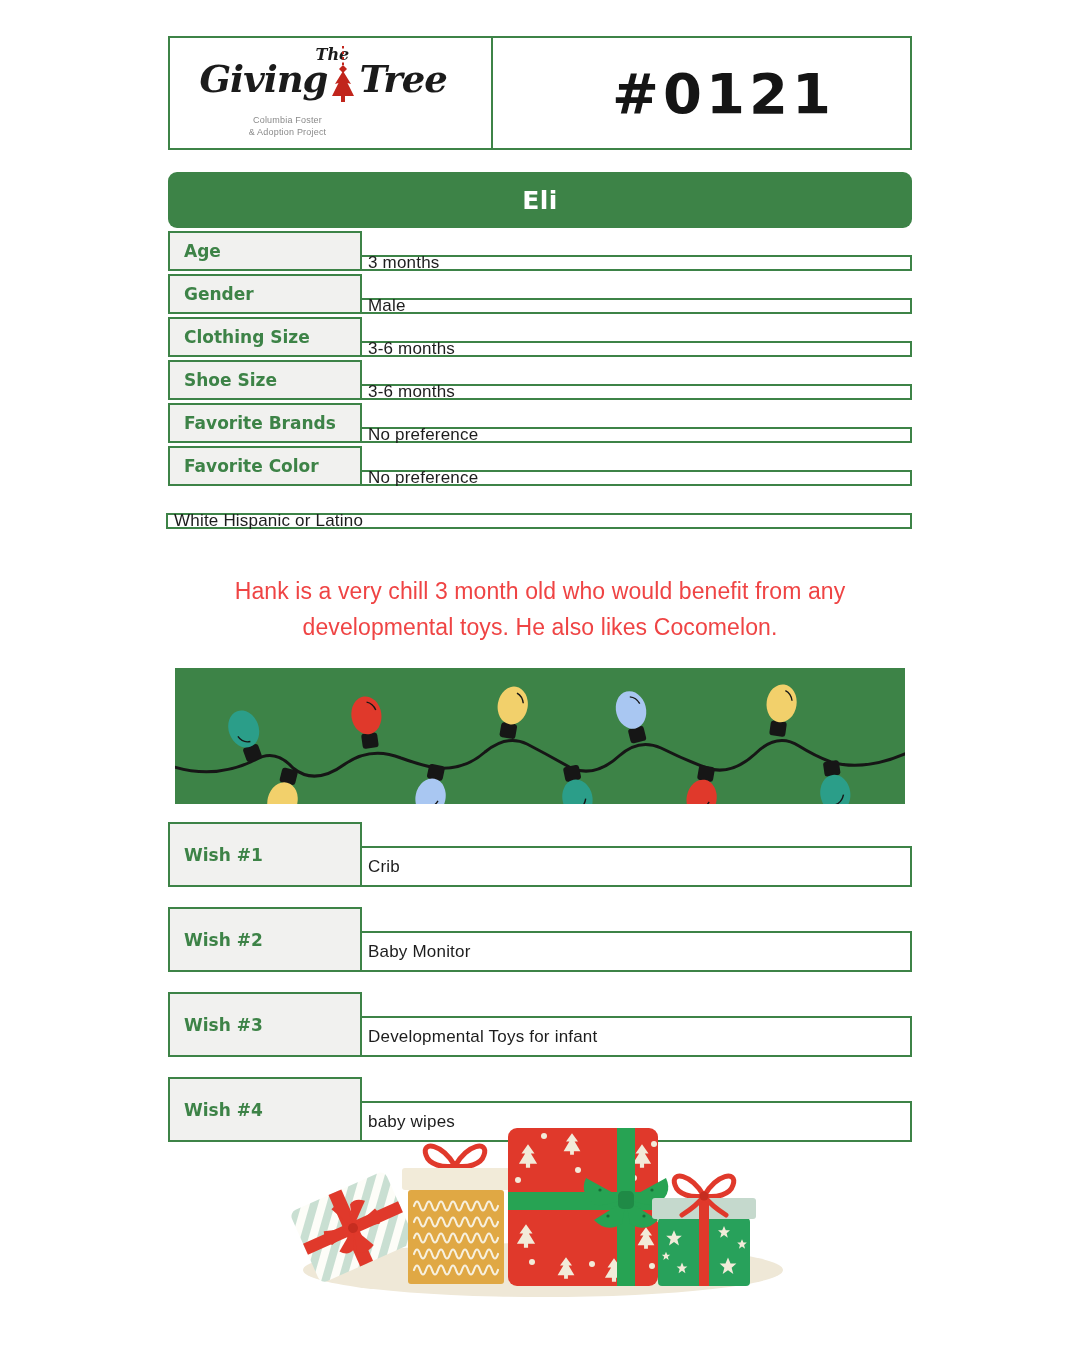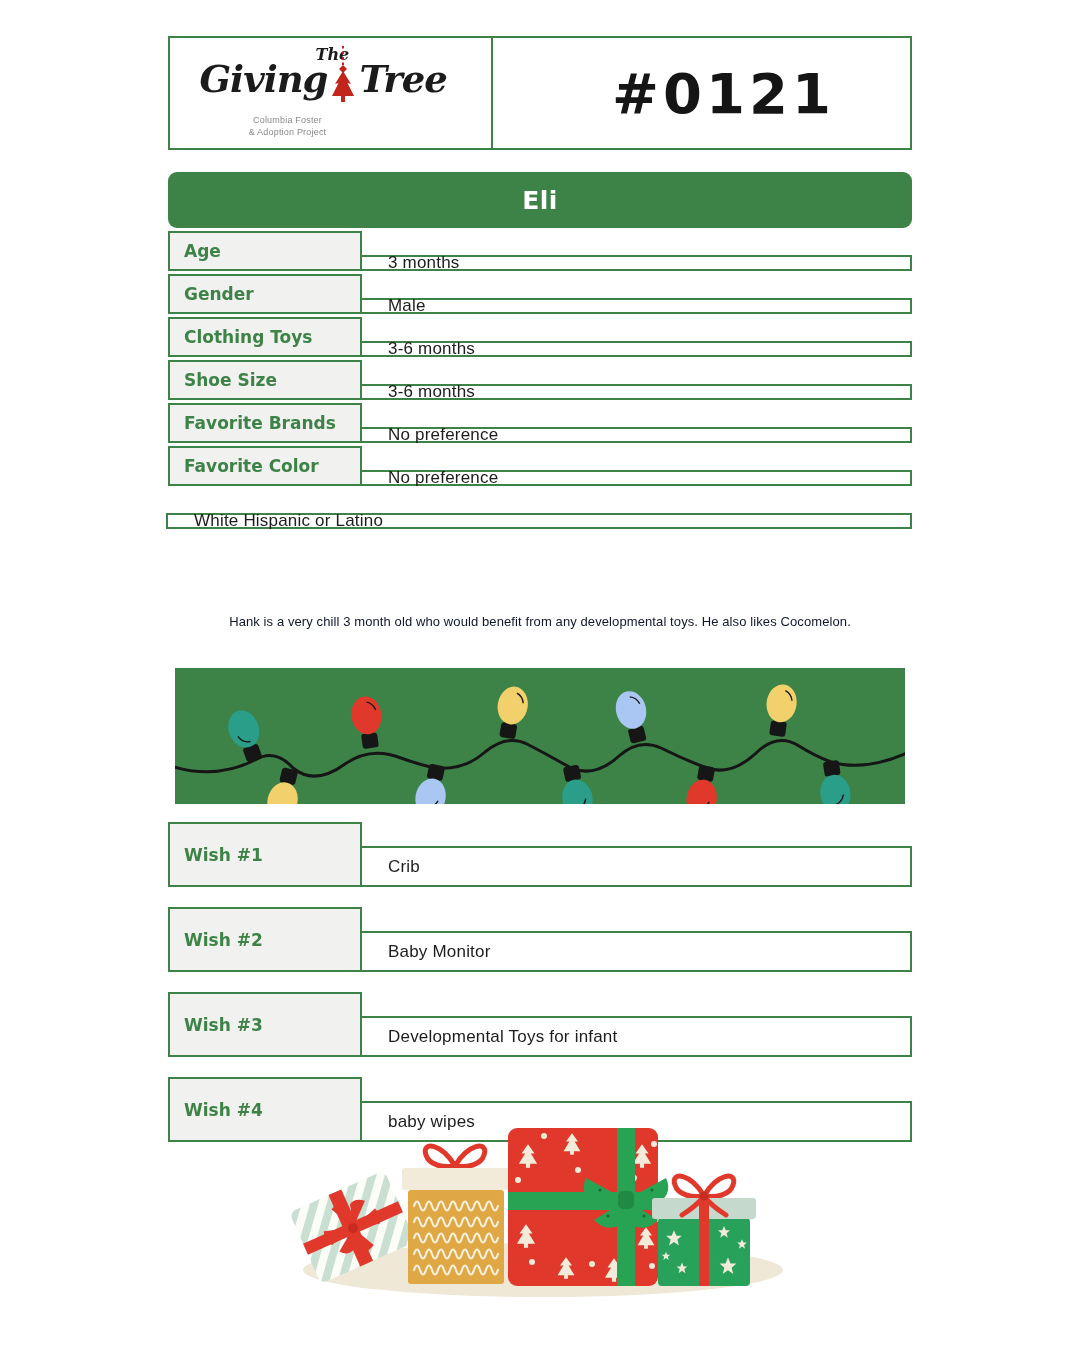--- a/index.html
+++ b/index.html
@@ -56,27 +56,27 @@
     font-family:"DejaVu Sans",sans-serif;font-weight:bold;font-size:25px;letter-spacing:.5px;border-radius:9px;
   }
   .grid-row{display:flex;margin-top:3px;height:40px;}
   .cell-label{
     width:194px;background:var(--label_bg);border:2px solid var(--green);
     display:flex;align-items:center;padding-left:14px;
     font-family:"DejaVu Sans",sans-serif;font-weight:bold;font-size:17px;color:var(--green);
   }
   .cell-value{
     flex:1;margin-left:-2px;background:#ffffff;border:2px solid var(--green);
-    display:flex;align-items:center;padding-left:26px;
+    display:flex;align-items:center;padding-left:6px;
     font-size:17px;color:var(--text_dark);letter-spacing:.2px;margin-top:24px;
   }
   
   .description{
-    position:absolute;left:168px;top:612px;width:744px;text-align:center;
-    font-size:13px;line-height:1.55;color:#0f172a;letter-spacing:.1px;
+    position:absolute;left:168px;top:574px;width:744px;text-align:center;
+    font-size:23px;line-height:1.55;color:#ef4444;letter-spacing:.1px;
   }
   
   .lights-banner{position:absolute;left:175px;top:668px;width:730px;height:136px;}
   
   .wishes{position:absolute;left:168px;top:822px;width:744px;}
   .wish-row{display:flex;height:65px;margin-bottom:20px;}
   
   .presents{position:absolute;left:280px;top:1100px;width:520px;height:205px;}
 </style>
 </head>
@@ -115,21 +115,21 @@
 
     <div class="grid-row">
       <div class="cell-label">Age</div>
       <div class="cell-value">3 months</div>
     </div>
     <div class="grid-row">
       <div class="cell-label">Gender</div>
       <div class="cell-value">Male</div>
     </div>
     <div class="grid-row">
-      <div class="cell-label">Clothing Toys</div>
+      <div class="cell-label">Clothing Size</div>
       <div class="cell-value">3-6 months</div>
     </div>
     <div class="grid-row">
       <div class="cell-label">Shoe Size</div>
       <div class="cell-value">3-6 months</div>
     </div>
     <div class="grid-row">
       <div class="cell-label">Favorite Brands</div>
       <div class="cell-value">No preference</div>
     </div>

